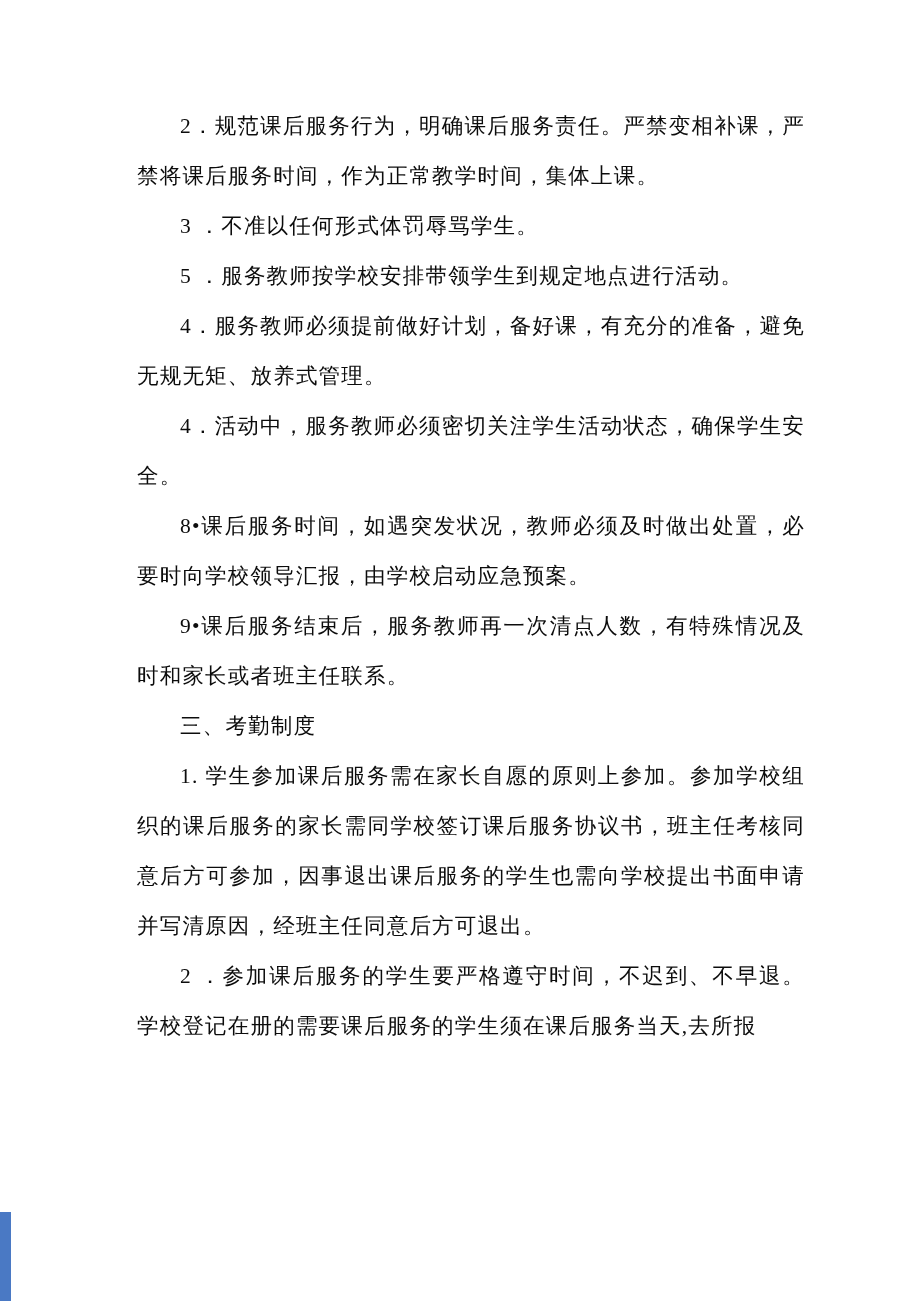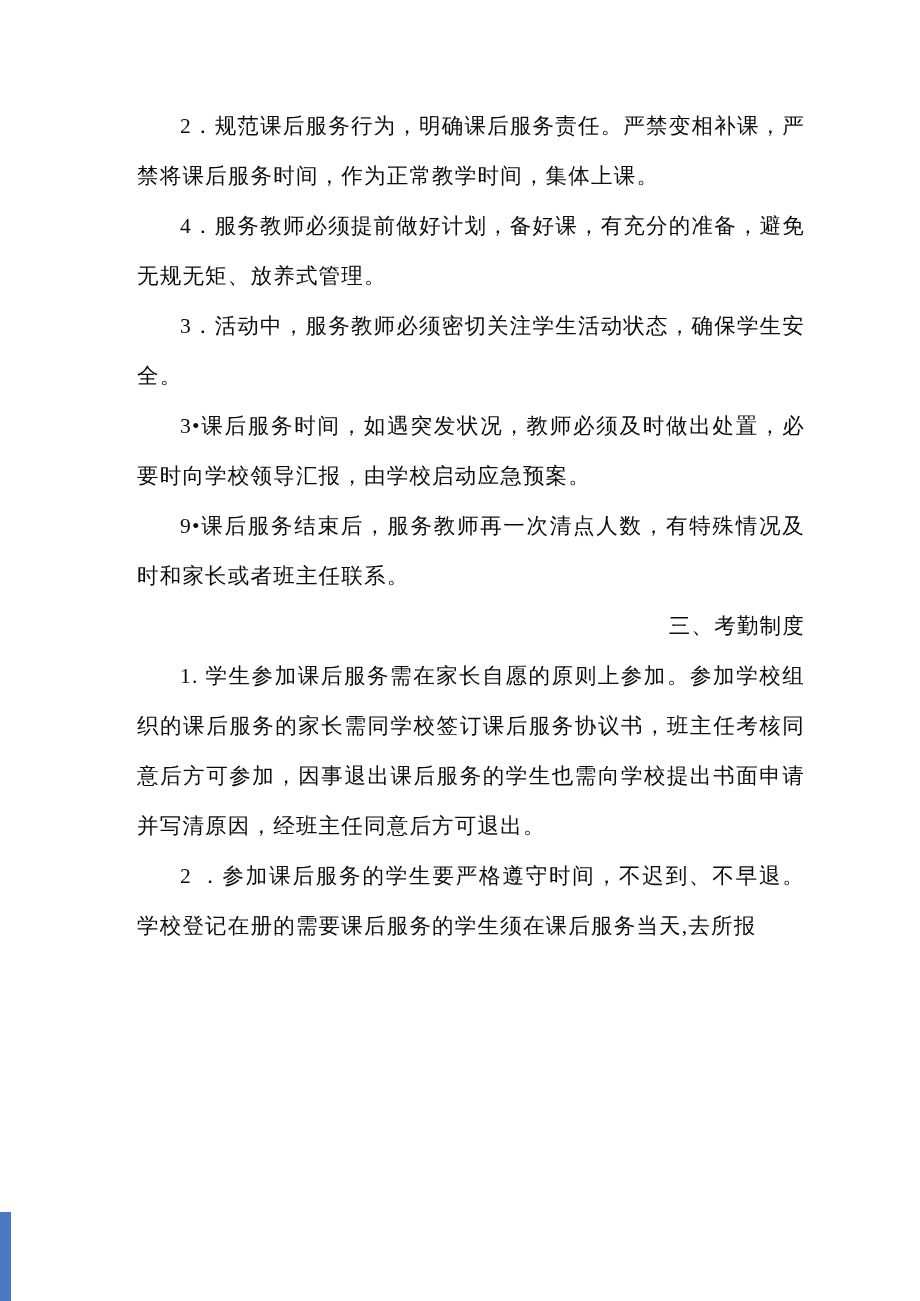--- a/index.html
+++ b/index.html
@@ -33,39 +33,41 @@
     margin: 0;
     font-size: 21.5px;
     line-height: 50px;
     text-align: justify;
     text-justify: inter-ideograph;
     text-indent: 2em;
     letter-spacing: 1.2px;
     word-break: break-all;
   }
   .para.heading {
-    text-align: right;
+    text-align: left;
   }
   .accent-bar {
     position: absolute;
     left: 0;
     top: 1212px;
     width: 11px;
     height: 89px;
     background: #4a79c4;
   }
 </style>
 </head>
 <body>
 
 <div class="page">
   <div class="doc-body" style="color: rgb(12, 12, 12);">
     <p class="para">2．规范课后服务行为，明确课后服务责任。严禁变相补课，严禁将课后服务时间，作为正常教学时间，集体上课。</p>
+    <p class="para">3 ．不准以任何形式体罚辱骂学生。</p>
+    <p class="para">5 ．服务教师按学校安排带领学生到规定地点进行活动。</p>
     <p class="para">4．服务教师必须提前做好计划，备好课，有充分的准备，避免无规无矩、放养式管理。</p>
-    <p class="para">3．活动中，服务教师必须密切关注学生活动状态，确保学生安全。</p>
-    <p class="para">3•课后服务时间，如遇突发状况，教师必须及时做出处置，必要时向学校领导汇报，由学校启动应急预案。</p>
+    <p class="para">4．活动中，服务教师必须密切关注学生活动状态，确保学生安全。</p>
+    <p class="para">8•课后服务时间，如遇突发状况，教师必须及时做出处置，必要时向学校领导汇报，由学校启动应急预案。</p>
     <p class="para">9•课后服务结束后，服务教师再一次清点人数，有特殊情况及时和家长或者班主任联系。</p>
     <p class="para heading">三、考勤制度</p>
     <p class="para">1. 学生参加课后服务需在家长自愿的原则上参加。参加学校组织的课后服务的家长需同学校签订课后服务协议书，班主任考核同意后方可参加，因事退出课后服务的学生也需向学校提出书面申请并写清原因，经班主任同意后方可退出。</p>
     <p class="para">2 ．参加课后服务的学生要严格遵守时间，不迟到、不早退。学校登记在册的需要课后服务的学生须在课后服务当天,去所报</p>
   </div>
   <div class="accent-bar" style="background: rgb(74, 121, 196);"></div>
 </div>
 
 </body></html>

